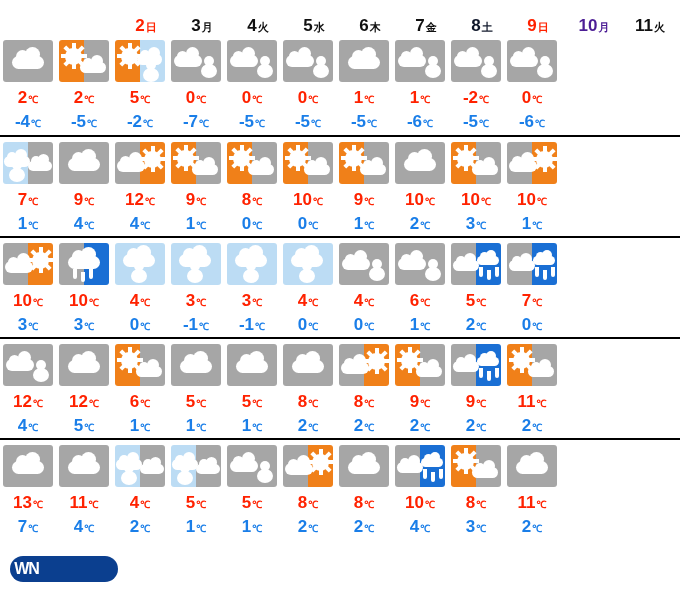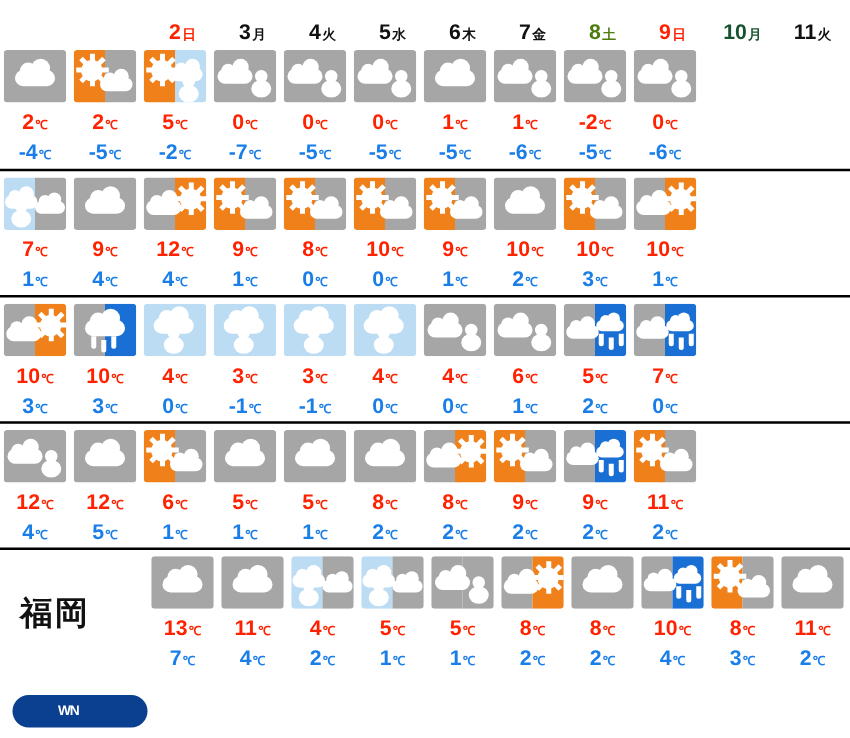--- a/index.html
+++ b/index.html
@@ -118,40 +118,39 @@
     background: #0b3f8f;
     display: flex;
     align-items: center;
     padding-left: 6px;
     color: #fff;
   }
   .logo .mark {
     width: 21px; height: 16px;
     margin-right: 4px;
     display: flex; align-items: center; justify-content: center;
-    font-size: 11px; font-weight: bold;
+    font-size: 16px; font-weight: bold;
     letter-spacing: -1px;
-    margin-left: 28px;
   }
   .logo .txt { font-size: 11px; font-weight: bold; letter-spacing: 0px; }
 </style>
 </head>
 <body>
 
 <div id="wrap">
   <div class="header-row" id="dateHeader">
       <div class="date-cell" style="color: rgb(255, 34, 0);"><span class="d">2</span><span class="w">日</span></div>
       <div class="date-cell" style="color: rgb(17, 17, 17);"><span class="d">3</span><span class="w">月</span></div>
       <div class="date-cell" style="color: rgb(17, 17, 17);"><span class="d">4</span><span class="w">火</span></div>
       <div class="date-cell" style="color: rgb(17, 17, 17);"><span class="d">5</span><span class="w">水</span></div>
       <div class="date-cell" style="color: rgb(17, 17, 17);"><span class="d">6</span><span class="w">木</span></div>
       <div class="date-cell" style="color: rgb(17, 17, 17);"><span class="d">7</span><span class="w">金</span></div>
-      <div class="date-cell" style="color: #4d7c0f;"><span class="d">8</span><span class="w">土</span></div>
+      <div class="date-cell" style="color: #0f172a;"><span class="d">8</span><span class="w">土</span></div>
       <div class="date-cell" style="color: rgb(255, 34, 0);"><span class="d">9</span><span class="w">日</span></div>
-      <div class="date-cell" style="color: #14532d;"><span class="d">10</span><span class="w">月</span></div>
+      <div class="date-cell" style="color: #4c1d95;"><span class="d">10</span><span class="w">月</span></div>
       <div class="date-cell" style="color: rgb(17, 17, 17);"><span class="d">11</span><span class="w">火</span></div>
     </div>
   <div id="cityBlocks">
       <div class="city-block first">
         <div class="city-cols">
           <div class="col">
             <div class="icon-box">
               <div class="full bg-gray"></div>
               <div style="position:absolute; left:9px; top:8px; width:32px; height:21px;">
                 <div style="position:absolute; bottom:0; left:0; width:32px; height:13px; background:#fff; border-radius:13px;"></div>
@@ -822,21 +821,20 @@
                 <div style="position:absolute; left:3px; bottom:5px; width:10px; height:10px; background:#fff; border-radius:50%;"></div>
                 <div style="position:absolute; left:11px; bottom:6px; width:12px; height:12px; background:#fff; border-radius:50%;"></div>
               </div>
             </div>
             <div class="temp-hi">11<span class="unit">℃</span></div>
             <div class="temp-lo">2<span class="unit">℃</span></div>
           </div>
         </div>
       </div>
       <div class="city-block">
-        <div class="city-name">福岡</div>
         <div class="city-cols">
           <div class="col">
             <div class="icon-box">
               <div class="full bg-gray"></div>
               <div style="position:absolute; left:9px; top:8px; width:32px; height:21px;">
                 <div style="position:absolute; bottom:0; left:0; width:32px; height:13px; background:#fff; border-radius:13px;"></div>
                 <div style="position:absolute; left:4px; bottom:6px; width:13px; height:13px; background:#fff; border-radius:50%;"></div>
                 <div style="position:absolute; left:13px; bottom:7px; width:15px; height:15px; background:#fff; border-radius:50%;"></div>
               </div>
             </div>

